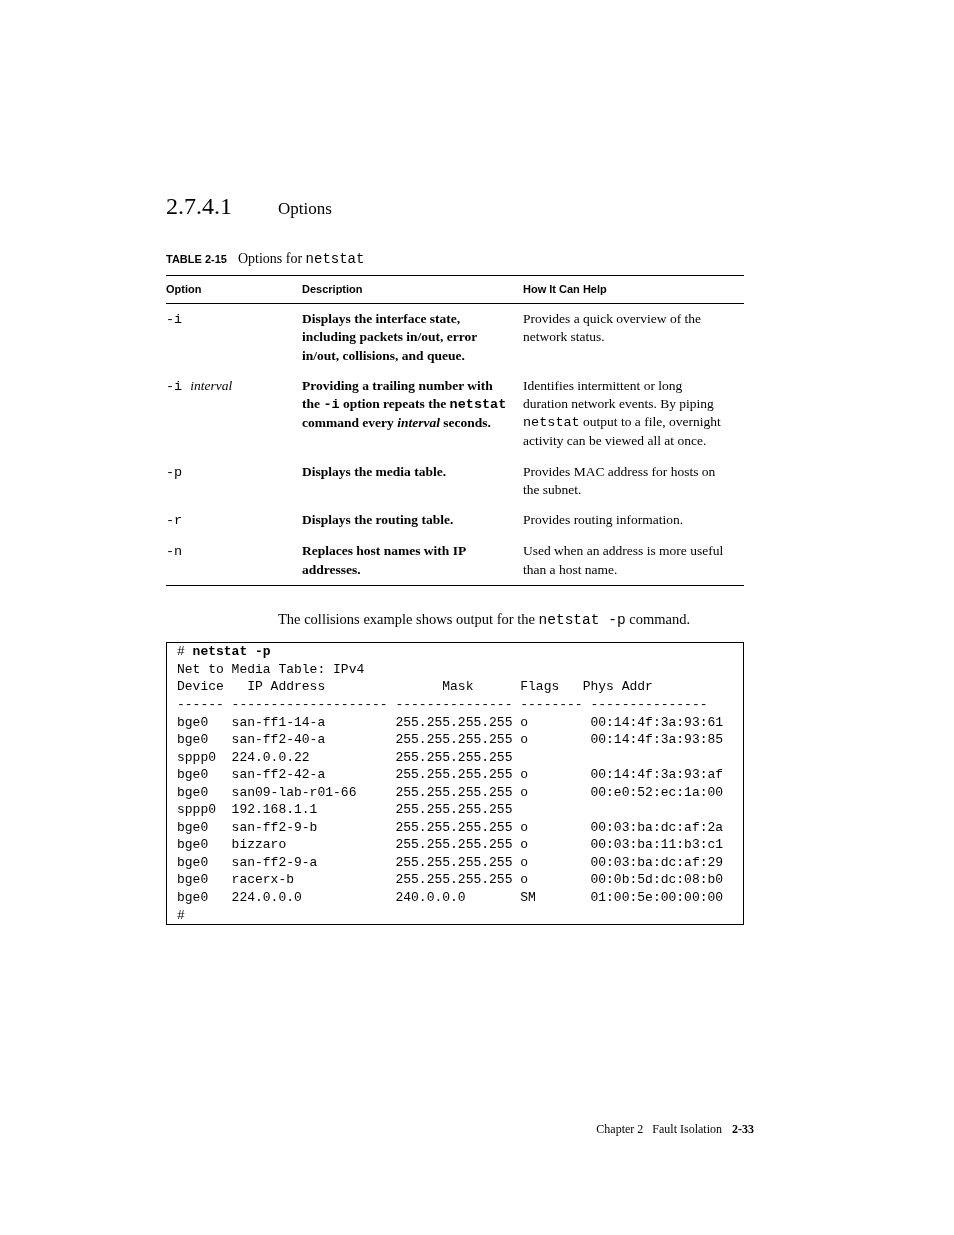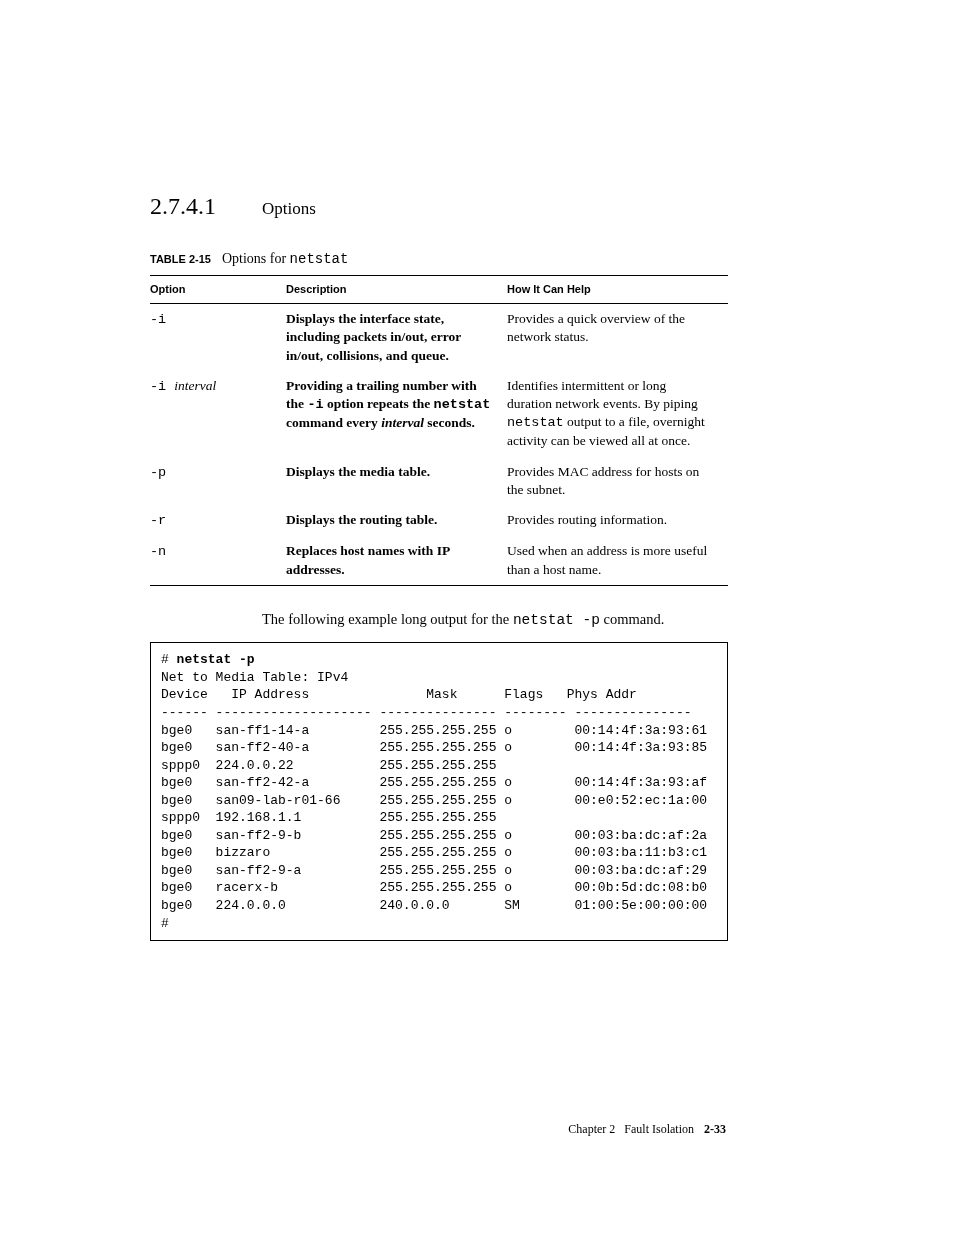--- a/index.html
+++ b/index.html
@@ -10,20 +10,21 @@
     color: #000;
     font-size: 14.5px;
     line-height: 1.35;
   }
   .page {
     width: 846px;
     height: 1235px;
     position: relative;
     box-sizing: border-box;
     padding: 190px 118px 0 150px;
+    margin-left: 16px;
   }
   .heading-row {
     display: flex;
     align-items: baseline;
     margin-bottom: 28px;
   }
   .heading-num {
     font-size: 24px;
     width: 112px;
   }
@@ -66,33 +67,33 @@
   table.opts td:nth-child(1) { width: 120px; }
   table.opts td:nth-child(2) { width: 205px; font-weight: bold; }
   .italic { font-style: italic; text-align: right; }
 
   .example-intro {
     margin: 24px 0 12px 112px;
   }
 
   .codebox {
     border: 1px solid #000;
-    padding: 8px 10px;
+    padding: 0 10px;
     font-family: "Courier New", Courier, monospace;
     font-size: 13px;
     line-height: 1.35;
     white-space: pre;
     overflow: hidden;
   }
   .codebox .cmd { font-weight: bold; }
 
   .footer {
     position: absolute;
     bottom: 98px;
-    right: 120px;
+    right: 108px;
     font-size: 12px;
     font-family: "Palatino Linotype", Palatino, serif;
   }
   .footer .pg { font-weight: bold; margin-left: 10px; }
 </style>
 </head>
 <body>
 
 <div class="page">
 
@@ -138,21 +139,21 @@
       </tr>
       <tr>
         <td><span class="mono">-n</span></td>
         <td>Replaces host names with IP addresses.</td>
         <td>Used when an address is more useful than a host name.</td>
       </tr>
     </tbody>
   </table>
 
   <div class="example-intro">
-    <span>The following example long output for the </span><span class="mono">netstat -p</span><span> command.</span>
+    <span>The collisions example shows output for the </span><span class="mono">netstat -p</span><span> command.</span>
   </div>
 
   <div class="codebox"><span># </span><span class="cmd">netstat -p</span>
 <span>Net to Media Table: IPv4</span>
 <span>Device   IP Address               Mask      Flags   Phys Addr</span>
 <span>------ -------------------- --------------- -------- ---------------</span>
 <span>bge0   san-ff1-14-a         255.255.255.255 o        00:14:4f:3a:93:61</span>
 <span>bge0   san-ff2-40-a         255.255.255.255 o        00:14:4f:3a:93:85</span>
 <span>sppp0  224.0.0.22           255.255.255.255</span>
 <span>bge0   san-ff2-42-a         255.255.255.255 o        00:14:4f:3a:93:af</span>

